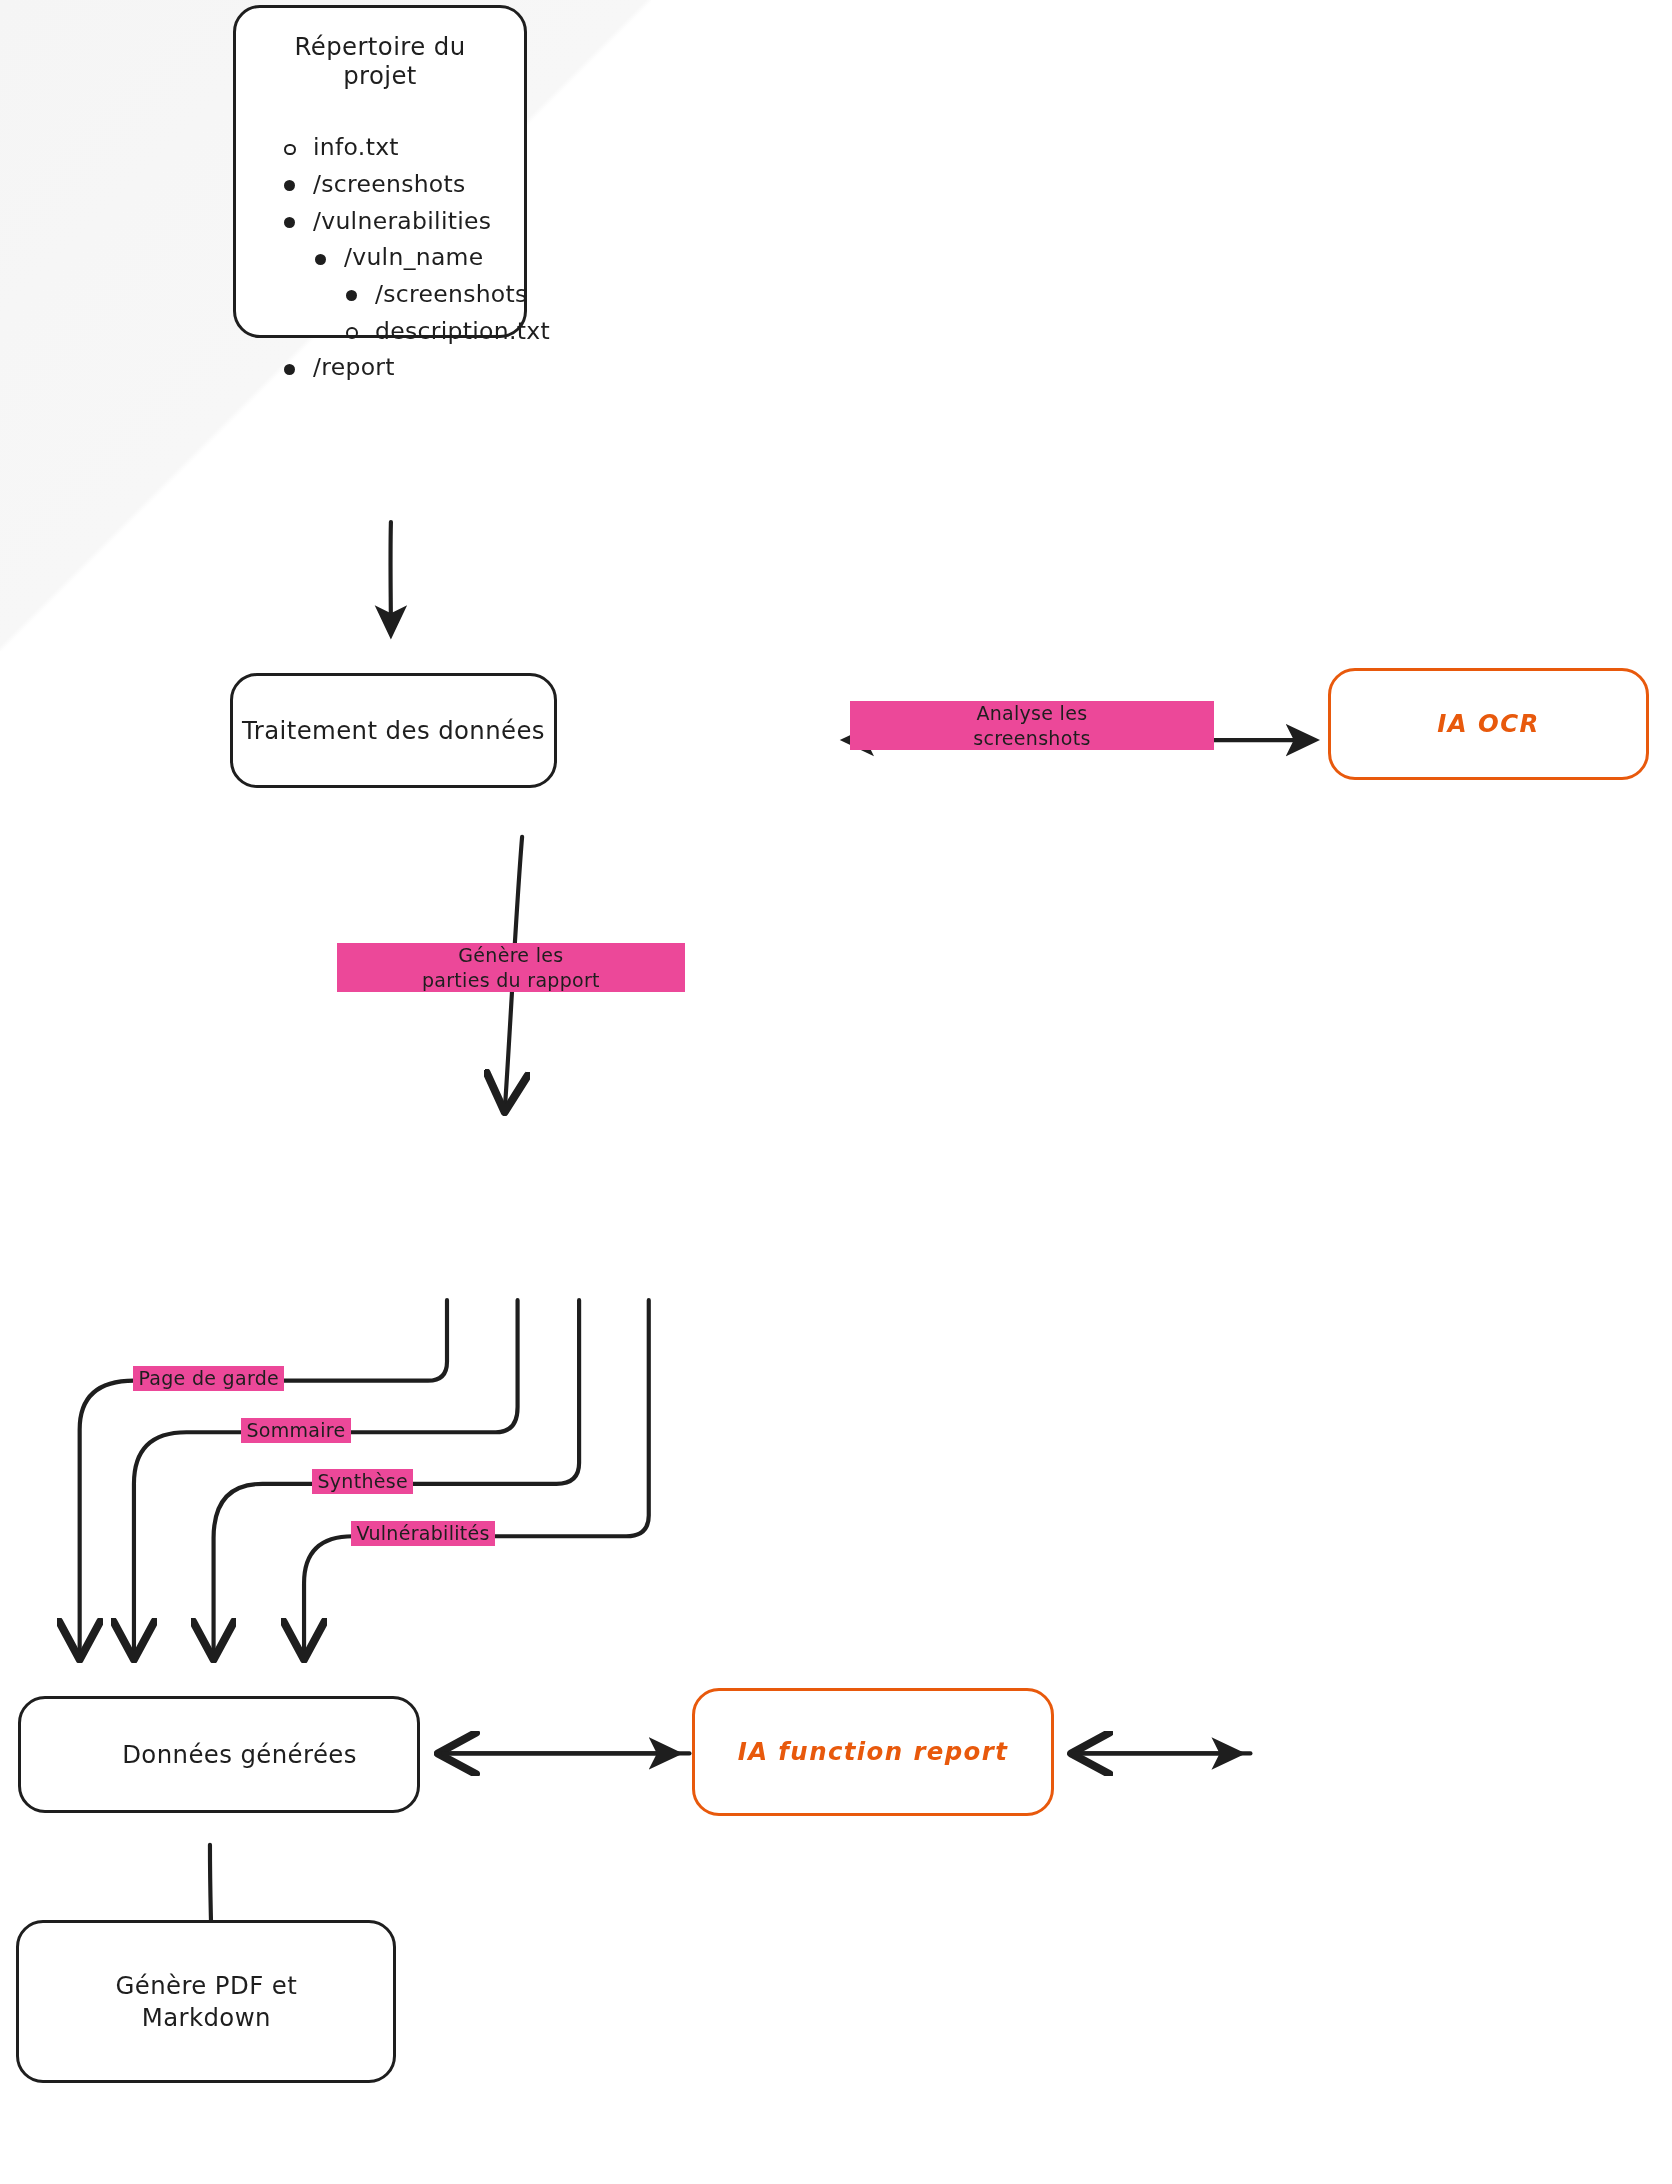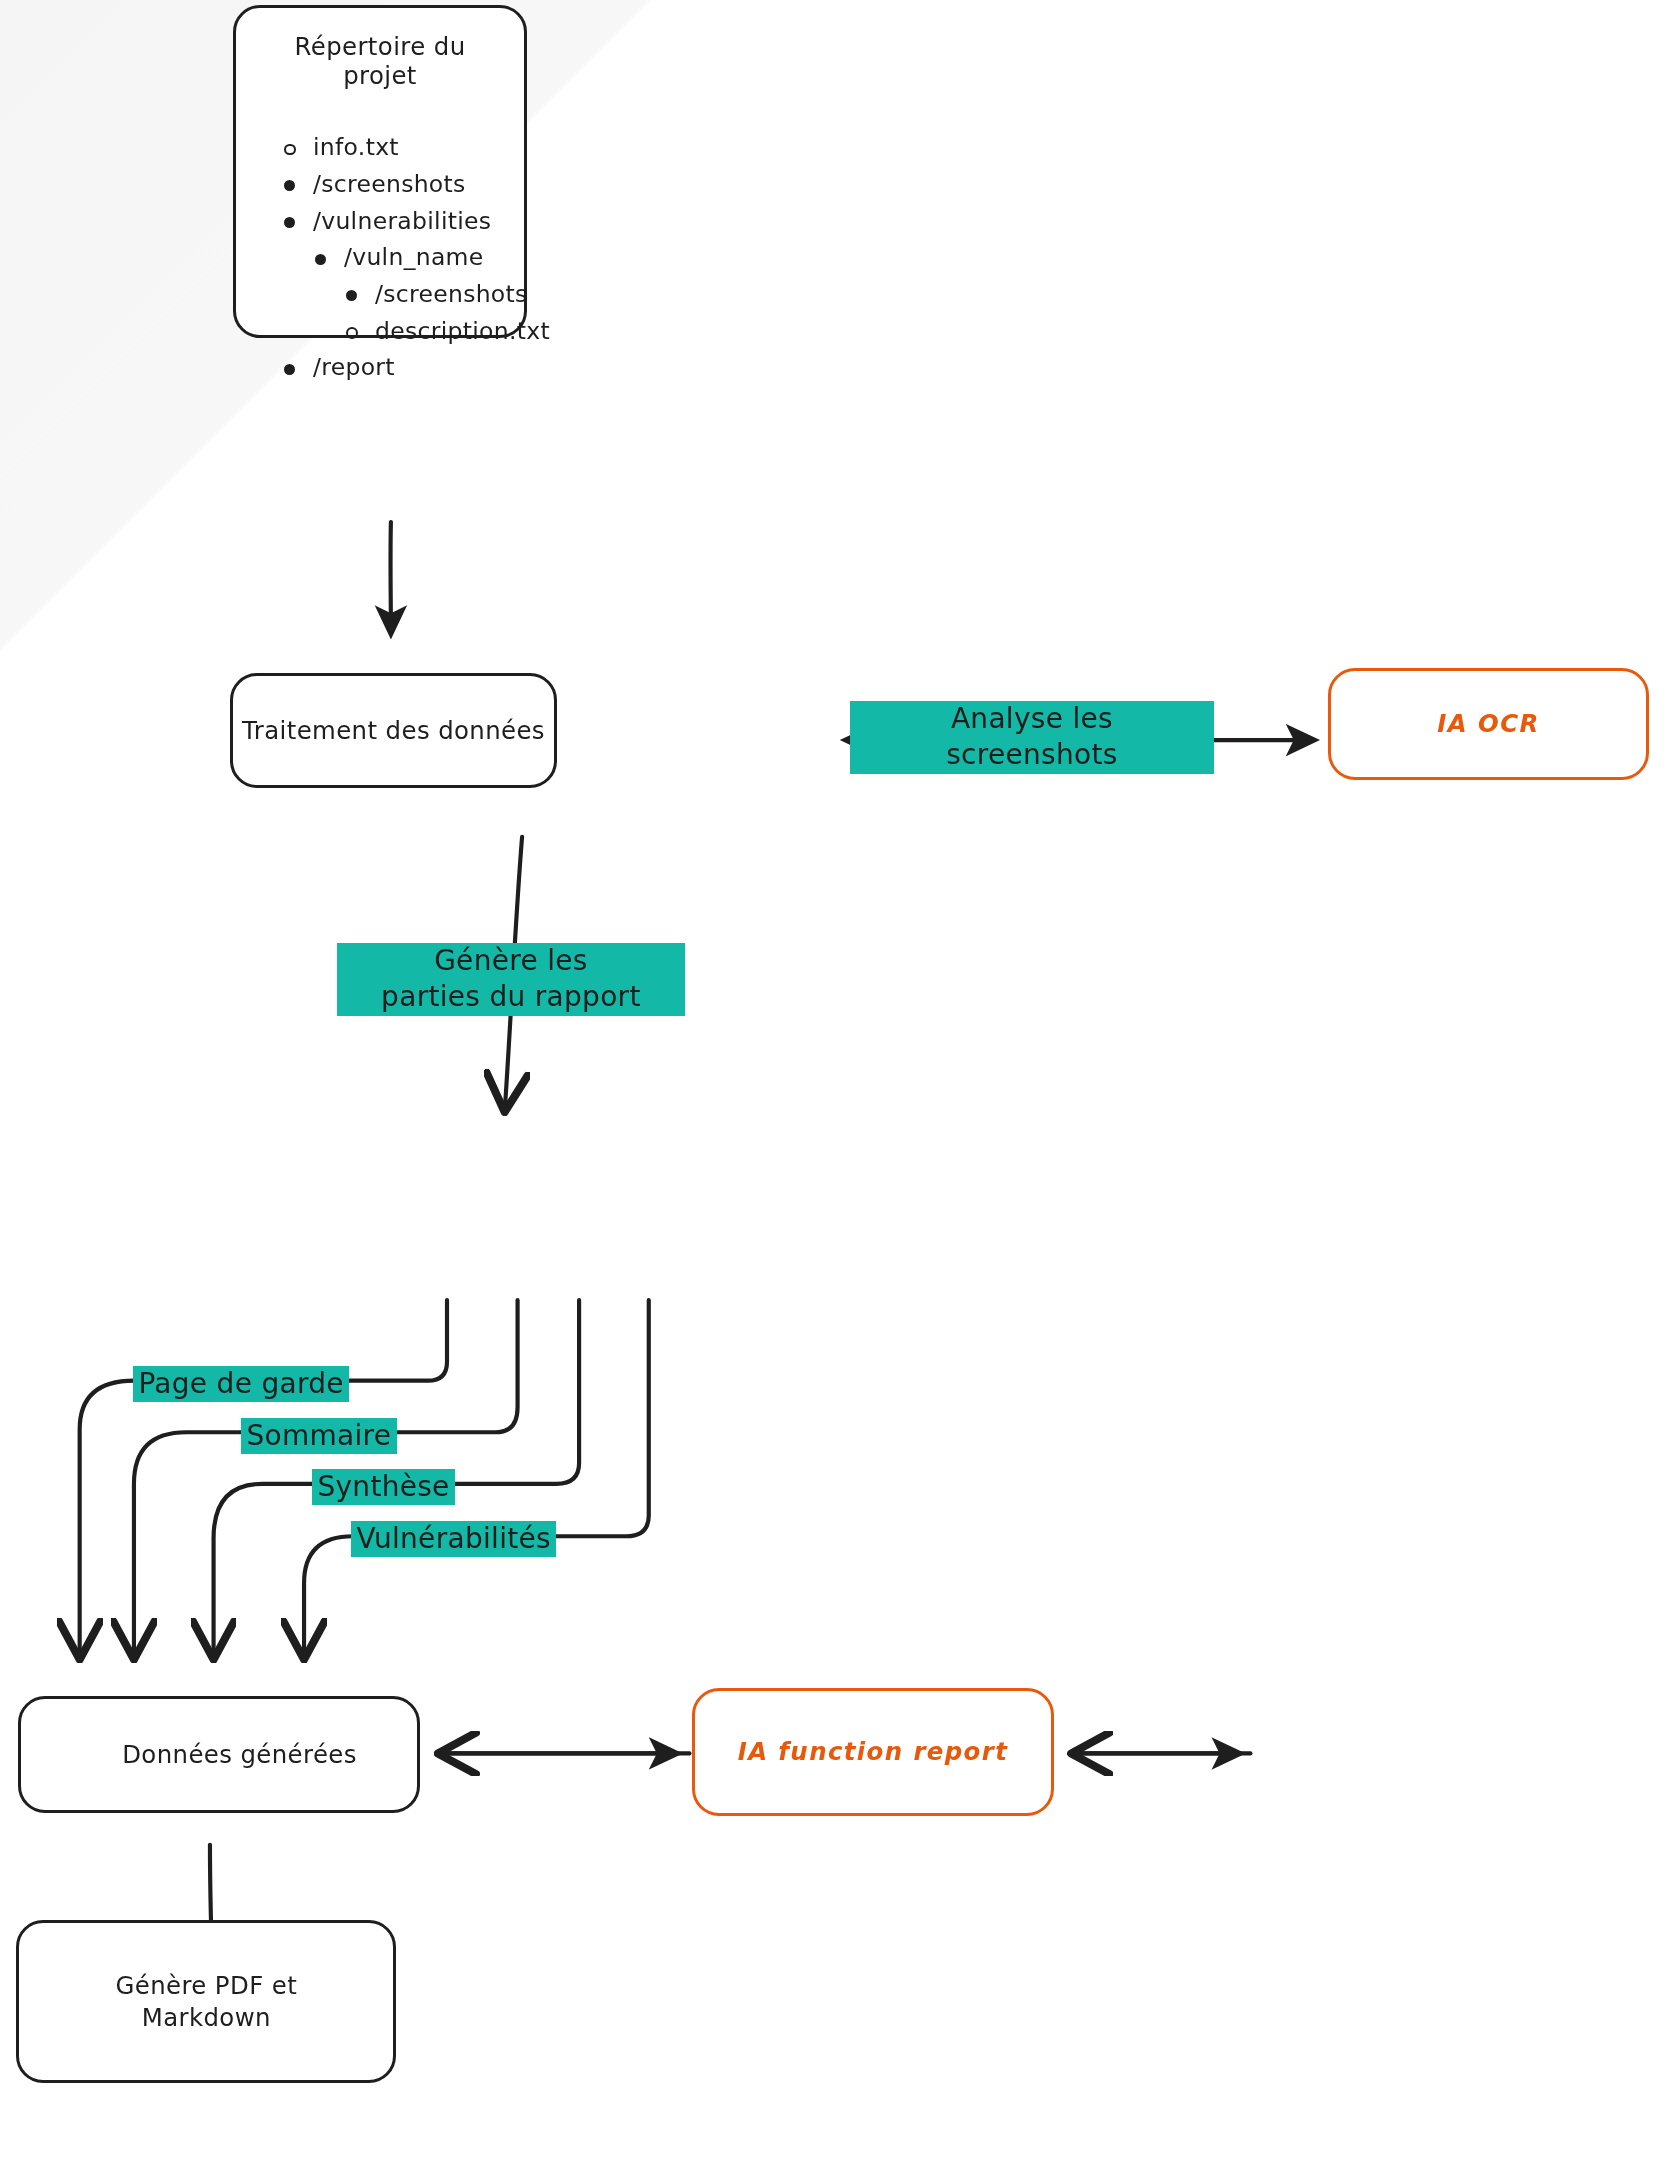--- a/index.html
+++ b/index.html
@@ -96,26 +96,26 @@
     height: 11px;
     border-radius: 50%;
   }
   .tree li.filled  .bullet { background: #1e1e1e; }
   .tree li.hollow  .bullet { background: transparent; border: 2.3px solid #1e1e1e; box-sizing: border-box; width: 11.8px; height: 11.8px; }
 
   
   .edge-label {
     position: absolute;
     z-index: 3;
-    font-size: 28px;
+    font-size: 19px;
     line-height: 1.3;
     color: #1e1e1e;
     text-align: center;
     letter-spacing: 0.3px;
-    background: #14b8a6;
+    background: #ec4899;
     padding: 0 5.4px;
     white-space: nowrap;
   }
 </style>
 </head>
 <body>
 
 <div id="canvas">
 
   <div id="bg-wash"></div>

